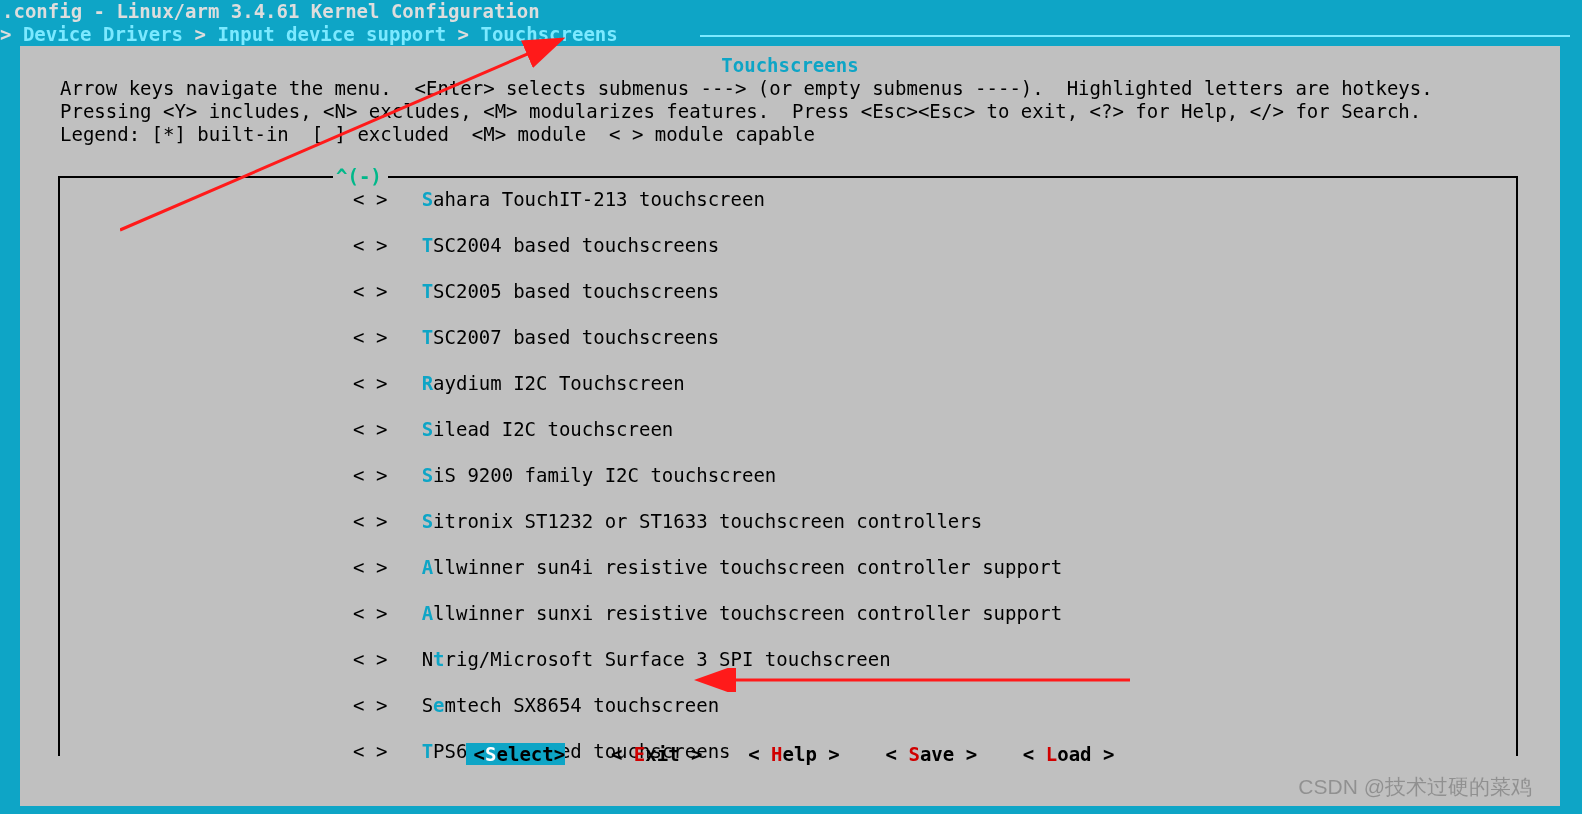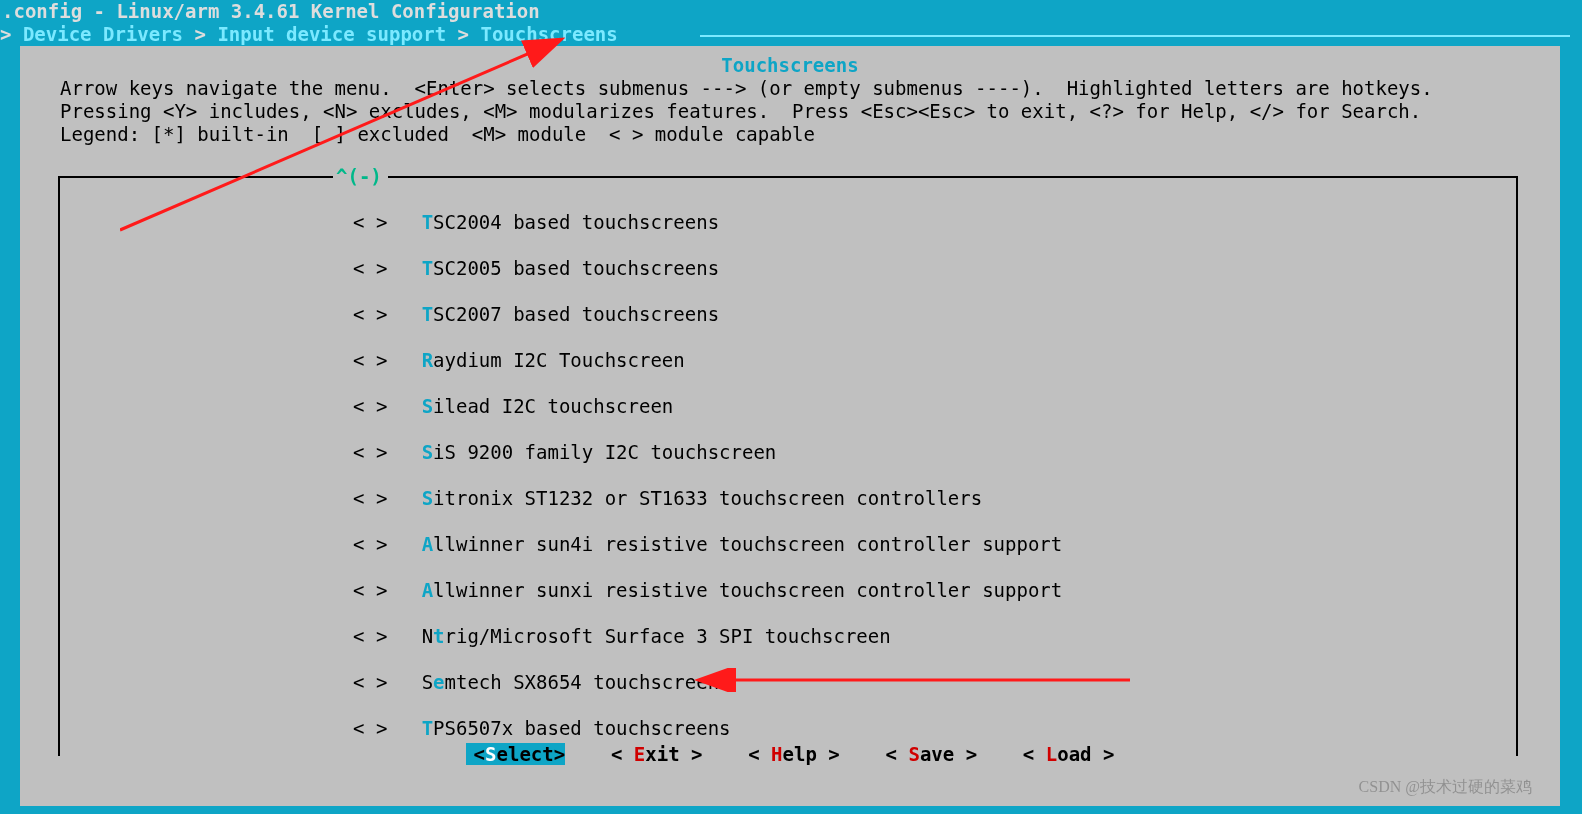--- a/index.html
+++ b/index.html
@@ -71,22 +71,22 @@
     text-align:center;
     white-space:pre;
     font-weight:bold;
   }
   .btn { display:inline; }
   .btn .hot { color:#d00000; }
   .btn-sel { background:#0ea5c6; color:#000;padding-left:8px; }
   .btn-sel .hot { color:#fff; }
   .watermark {
     position:absolute; right:50px; bottom:16px;
-    color:rgba(0,0,0,0.25); font-size:16px;
-    font-family:Liberation Serif, serif;
+    color:rgba(0,0,0,0.25); font-size:21px;
+    font-family:Liberation Sans, sans-serif;
     margin-top:36px;
   }
   
   .arrow-svg { position:absolute; pointer-events:none; }
 </style>
 </head>
 <body>
 
 <div class="term-outer">
 
@@ -102,21 +102,21 @@
   <div class="panel">
     <div class="menu-title">Touchscreens</div>
     <div class="help">Arrow keys navigate the menu.  &lt;Enter&gt; selects submenus ---&gt; (or empty submenus ----).  Highlighted letters are hotkeys.  Pressing &lt;Y&gt; includes, &lt;N&gt; excludes, &lt;M&gt; modularizes features.  Press &lt;Esc&gt;&lt;Esc&gt; to exit, &lt;?&gt; for Help, &lt;/&gt; for Search.  Legend: [*] built-in  [ ] excluded  &lt;M&gt; module  &lt; &gt; module capable</div>
 
     <div class="listbox">
       <div class="lb-top-left"></div>
       <div class="lb-top-right"></div>
       <div class="lb-left"></div>
       <div class="lb-right"></div>
       <div class="scroll-ind">^(-)</div>
-      <div class="items" id="items">
+      <div class="items" id="items"><span class="row">&lt; &gt;   <span class="hot">S</span>ahara TouchIT-213 touchscreen</span>
 <span class="row">&lt; &gt;   <span class="hot">T</span>SC2004 based touchscreens</span>
 <span class="row">&lt; &gt;   <span class="hot">T</span>SC2005 based touchscreens</span>
 <span class="row">&lt; &gt;   <span class="hot">T</span>SC2007 based touchscreens</span>
 <span class="row">&lt; &gt;   <span class="hot">R</span>aydium I2C Touchscreen</span>
 <span class="row">&lt; &gt;   <span class="hot">S</span>ilead I2C touchscreen</span>
 <span class="row">&lt; &gt;   <span class="hot">S</span>iS 9200 family I2C touchscreen</span>
 <span class="row">&lt; &gt;   <span class="hot">S</span>itronix ST1232 or ST1633 touchscreen controllers</span>
 <span class="row">&lt; &gt;   <span class="hot">A</span>llwinner sun4i resistive touchscreen controller support</span>
 <span class="row">&lt; &gt;   <span class="hot">A</span>llwinner sunxi resistive touchscreen controller support</span>
 <span class="row">&lt; &gt;   N<span class="hot">t</span>rig/Microsoft Surface 3 SPI touchscreen</span>

